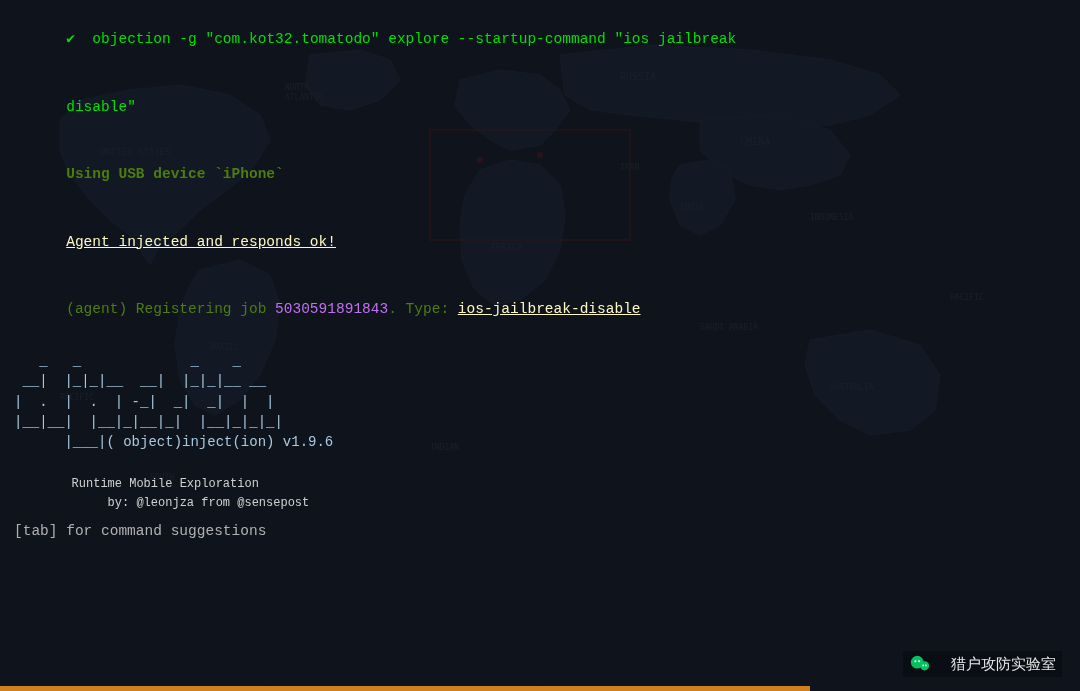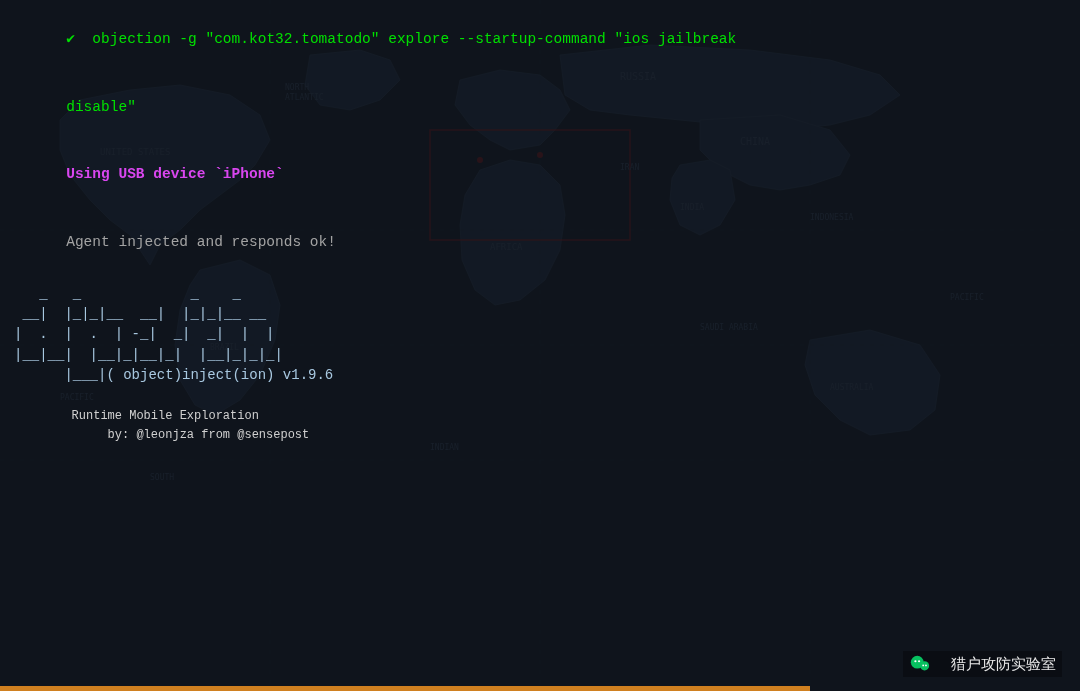--- a/index.html
+++ b/index.html
@@ -44,22 +44,22 @@
     }
 
     .line {
       font-size: 14.5px;
       line-height: 1.55;
       white-space: pre-wrap;
       word-break: break-all;
     }
 
     .green { color: #00e000; }
-    .cyan { color: #a3a3a3; }
-    .white { color: #d946ef; }
+    .cyan { color: #fef9c3; text-decoration: underline; }
+    .white { color: #4d7c0f; }
     .gray { color: #a0a0a0; }
     .purple { color: #c070f0; }
     .bold { font-weight: bold; }
 
     .ascii-art {
       color: #a8c8e0;
       font-size: 14px;
       line-height: 1.45;
       white-space: pre;
       margin: 8px 0 3px 0;
@@ -186,31 +186,37 @@
 
     <div class="line bold">
       <span class="white bold">Using USB device `iPhone`</span>
     </div>
 
     <div class="line">
       <span class="cyan">Agent injected and responds ok!</span>
     </div>
 
 
+    <div class="line">
+      <span class="white">(agent) Registering job </span><span class="purple">5030591891843</span><span class="white">. Type: </span><span class="cyan">ios-jailbreak-disable</span>
+    </div>
 
     <div class="ascii-art">   _   _             _    _
  __|  |_|_|__  __|  |_|_|__ __
 |  .  |  .  | -_|  _|  _|  |  |
 |__|__|  |__|_|__|_|  |__|_|_|_|
       |___|( object)inject(ion) v1.9.6</div>
 
     <div class="runtime-info">
         Runtime Mobile Exploration
              by: @leonjza from @sensepost</div>
 
+    <div class="tab-hint">
+      <span>[tab] for command suggestions</span>
+    </div>
 
 
   </div>
 
   <div class="bottom-bar"></div>
 
   <div class="watermark">
     <svg class="watermark-icon" viewBox="0 0 24 24" fill="#07C160">
       <circle cx="9" cy="10" r="7" fill="#07C160"></circle>
       <circle cx="17" cy="14" r="5" fill="#07C160"></circle>

